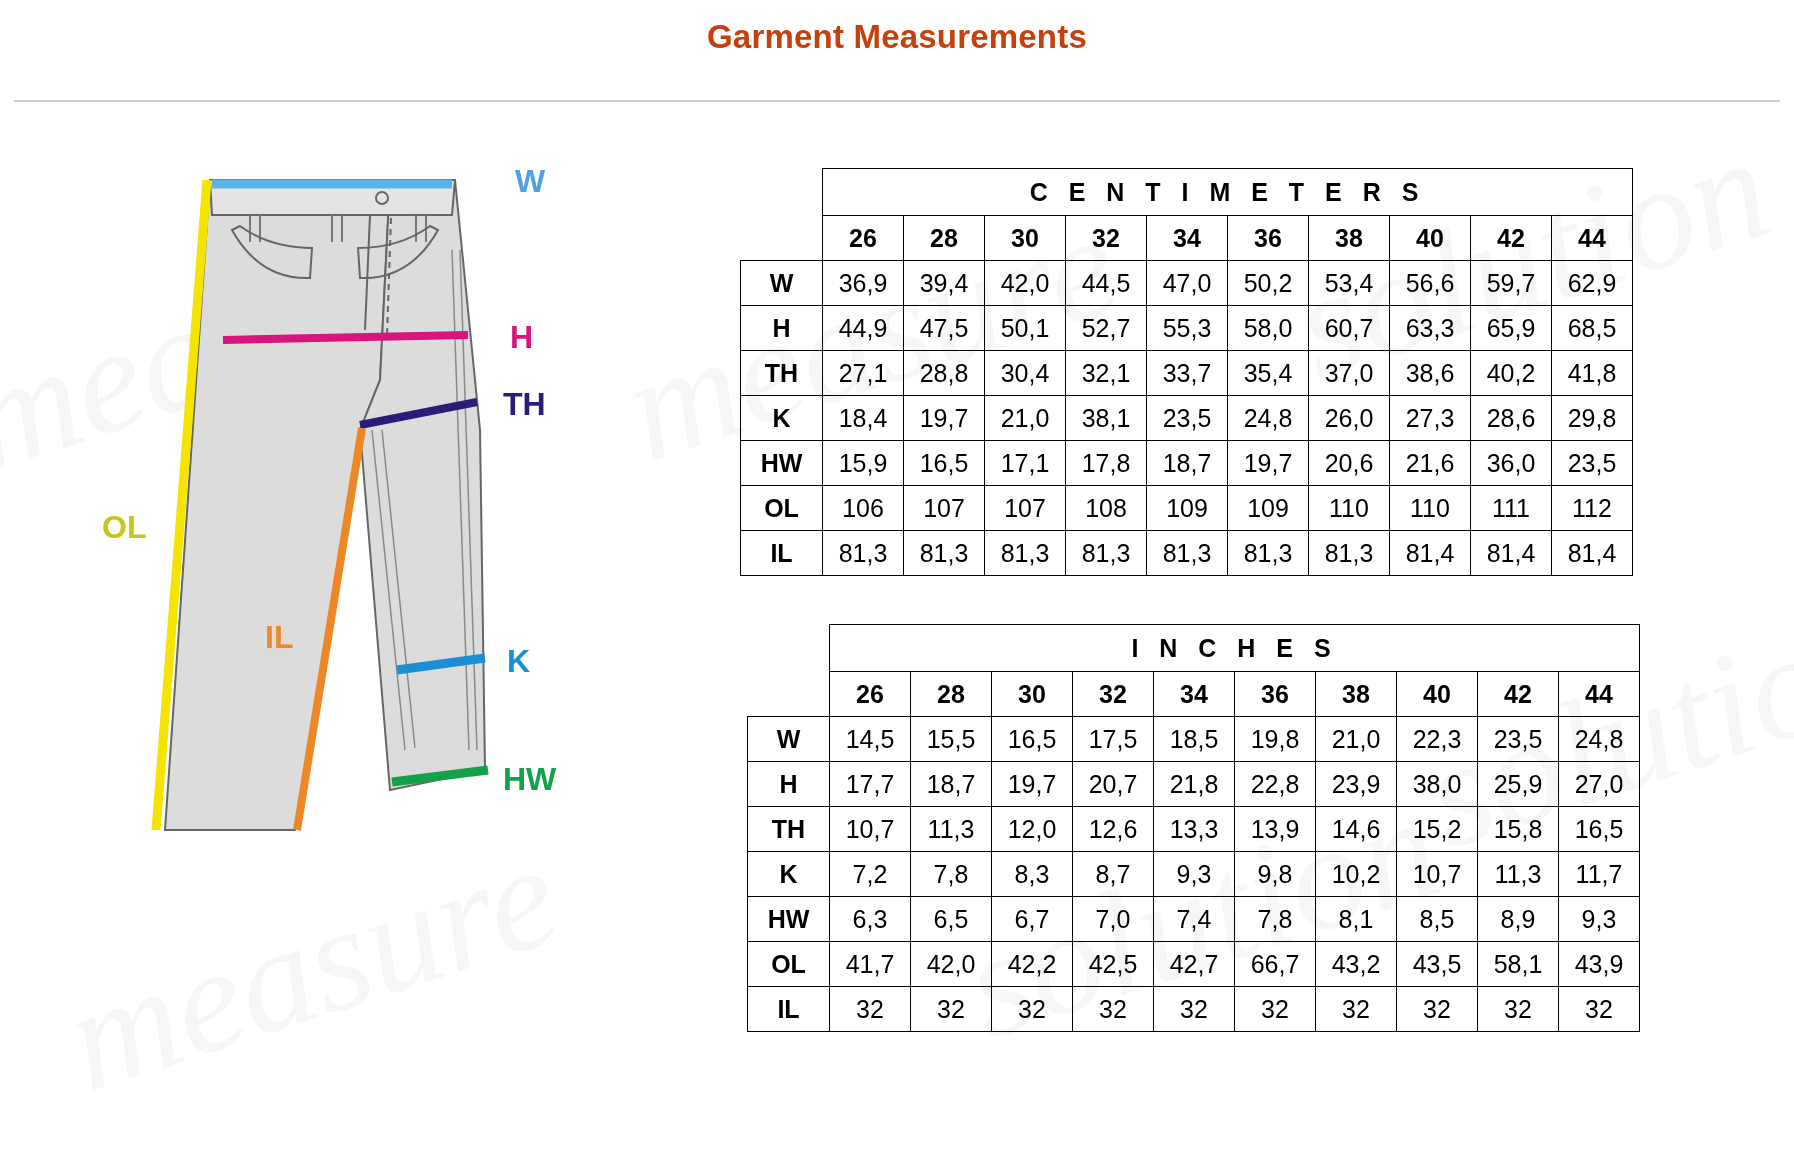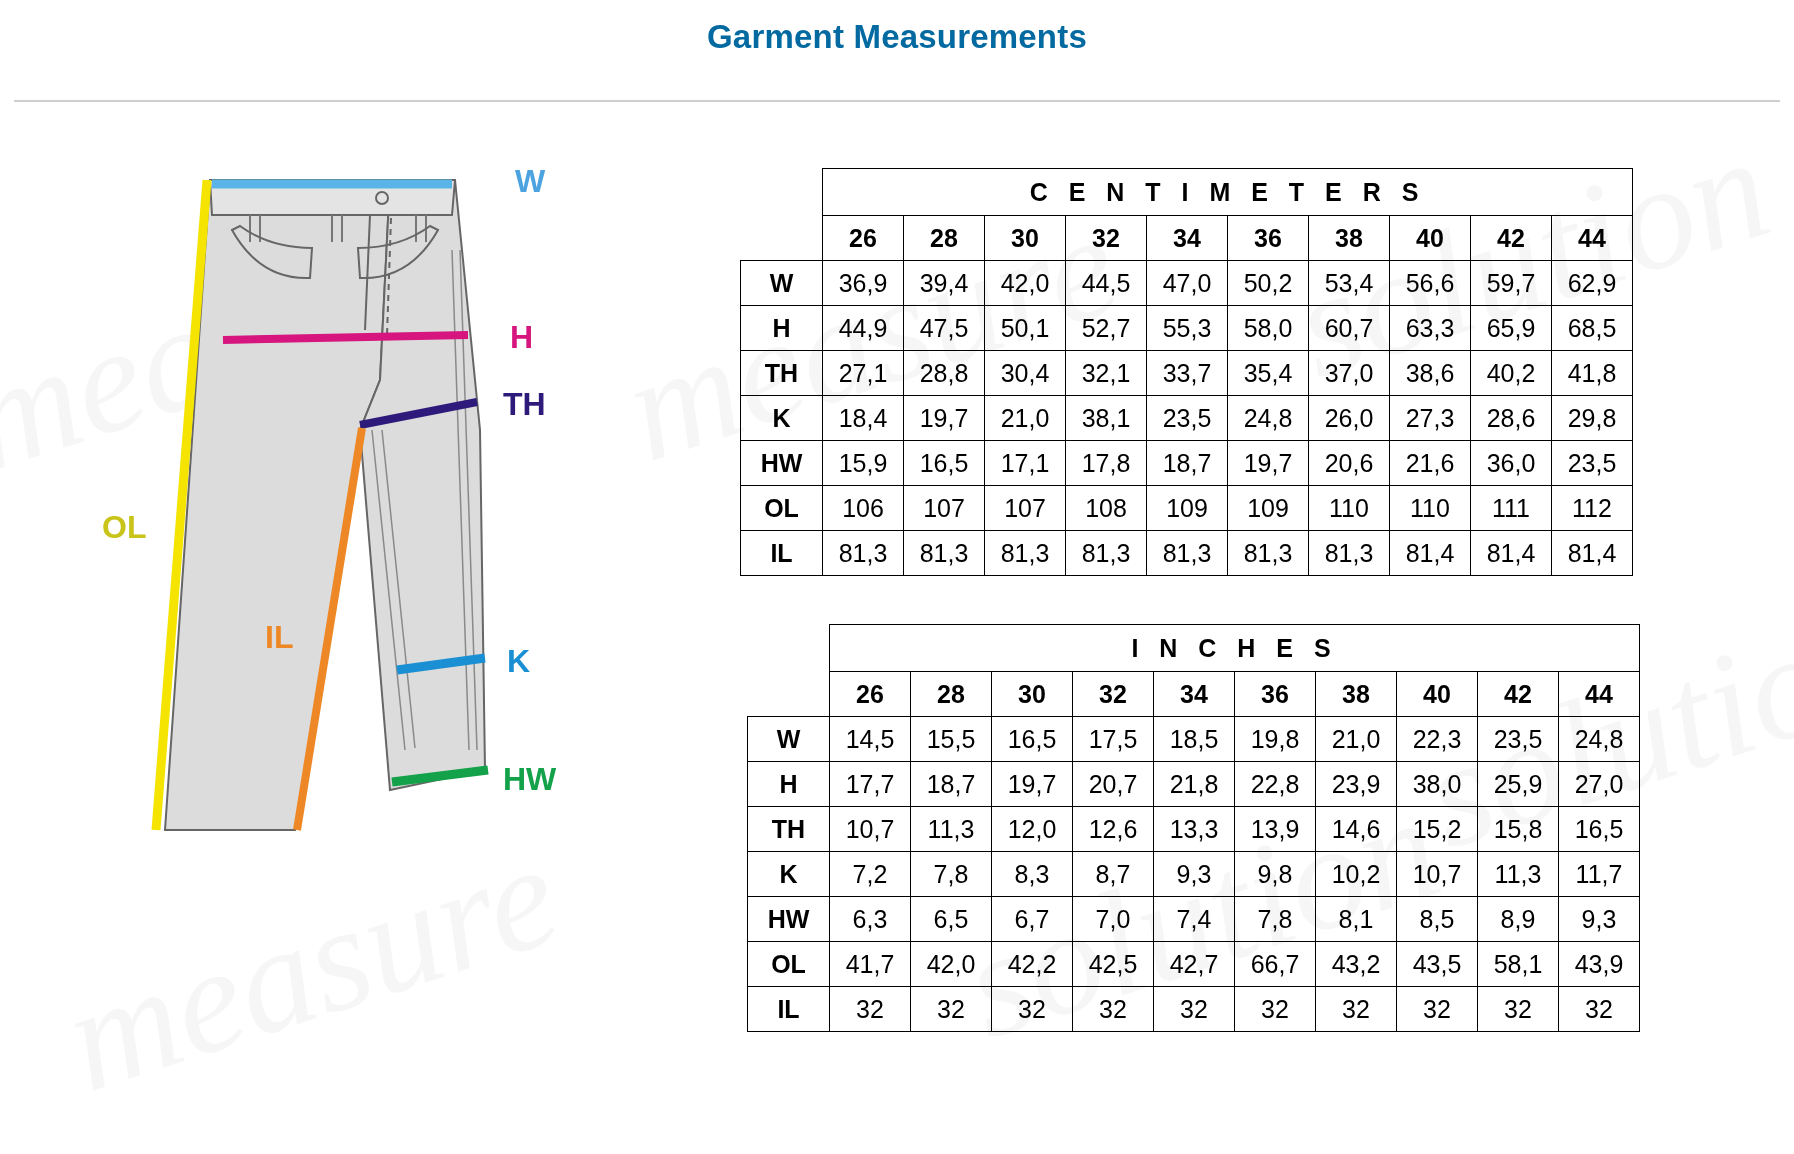--- a/index.html
+++ b/index.html
@@ -24,21 +24,21 @@
   
   .page-title {
     position: absolute;
     top: 18px;
     left: 0;
     width: 1794px;
     text-align: center;
     font-size: 33px;
     font-weight: bold;
     letter-spacing: 0.2px;
-    color: #0369a1;
+    color: #c2410c;
   }
   .title-rule {
     position: absolute;
     top: 100px;
     left: 14px;
     width: 1766px;
     height: 2px;
     background: #cfcfcf;
   }
 

